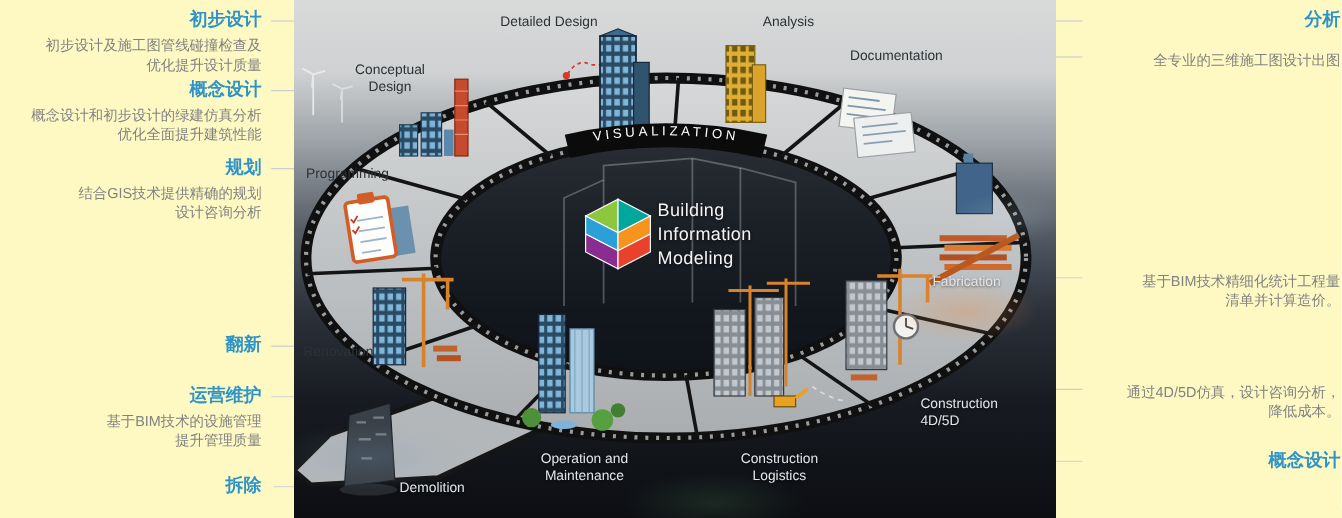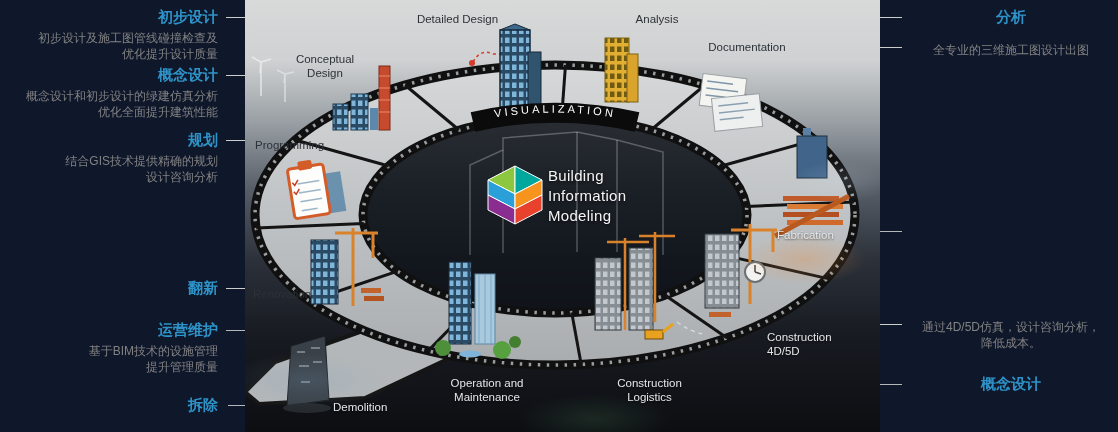--- a/index.html
+++ b/index.html
@@ -1,24 +1,24 @@
 <!DOCTYPE html>
 <html><head>
 <meta charset="utf-8">
 <style>
   * { margin:0; padding:0; box-sizing:border-box; }
   body { font-family:"Liberation Sans","DejaVu Sans",sans-serif; background:#fff; }
-  .canvas { position:relative; width:1118px; height:432px; background:#0f172a; overflow:hidden; }
+  .canvas { position:relative; width:1118px; height:432px; background:#fef9c3; overflow:hidden; }
 
   
   .ann { position:absolute; }
   .ann .ann-title { font-size:15px; font-weight:bold; color:#2e93c9; line-height:18px; }
   .ann .ann-desc  { font-size:12px; color:#828282; line-height:1.35; margin-top:4px; white-space:pre-line; }
   .ann.left  { right:900px; width:222px; text-align:right; }
-  .ann.right { left:905px;  width:212px; text-align:center; }
+  .ann.right { left:905px;  width:212px; text-align:right; }
 
   .cline { position:absolute; height:1px; background:#cdcdcd; }
 
   
   .scene { position:absolute; left:245px; top:0; width:635px; height:432px; overflow:hidden;
     background:linear-gradient(180deg,#d8dada 0%,#cfd1d2 14%,#9aa0a5 28%,#565d66 44%,#2c313a 60%,#171a20 78%,#0c0e12 100%); }
   .scene::after { content:""; position:absolute; inset:0; pointer-events:none;
     background:
       radial-gradient(90px 36px at 88% 60%, rgba(233,140,60,.30), transparent 70%),
       radial-gradient(70px 30px at 94% 42%, rgba(200,220,240,.16), transparent 70%),
@@ -66,20 +66,22 @@
     <div class="ann-title">拆除</div>
   </div>
 
   <div class="ann right" style="top:8px">
     <div class="ann-title">分析</div>
   </div>
   <div class="ann right" style="top:38px">
     <div class="ann-desc">全专业的三维施工图设计出图</div>
   </div>
   <div class="ann right" style="top:222px">
+    <div class="ann-desc">基于BIM技术精细化统计工程量
+清单并计算造价。</div>
   </div>
   <div class="ann right" style="top:315px">
     <div class="ann-desc">通过4D/5D仿真，设计咨询分析，
 降低成本。</div>
   </div>
   <div class="ann right" style="top:375px">
     <div class="ann-title">概念设计</div>
   </div>
 
   <div class="cline" style="top:17px;left:226px;width:30px"></div>

